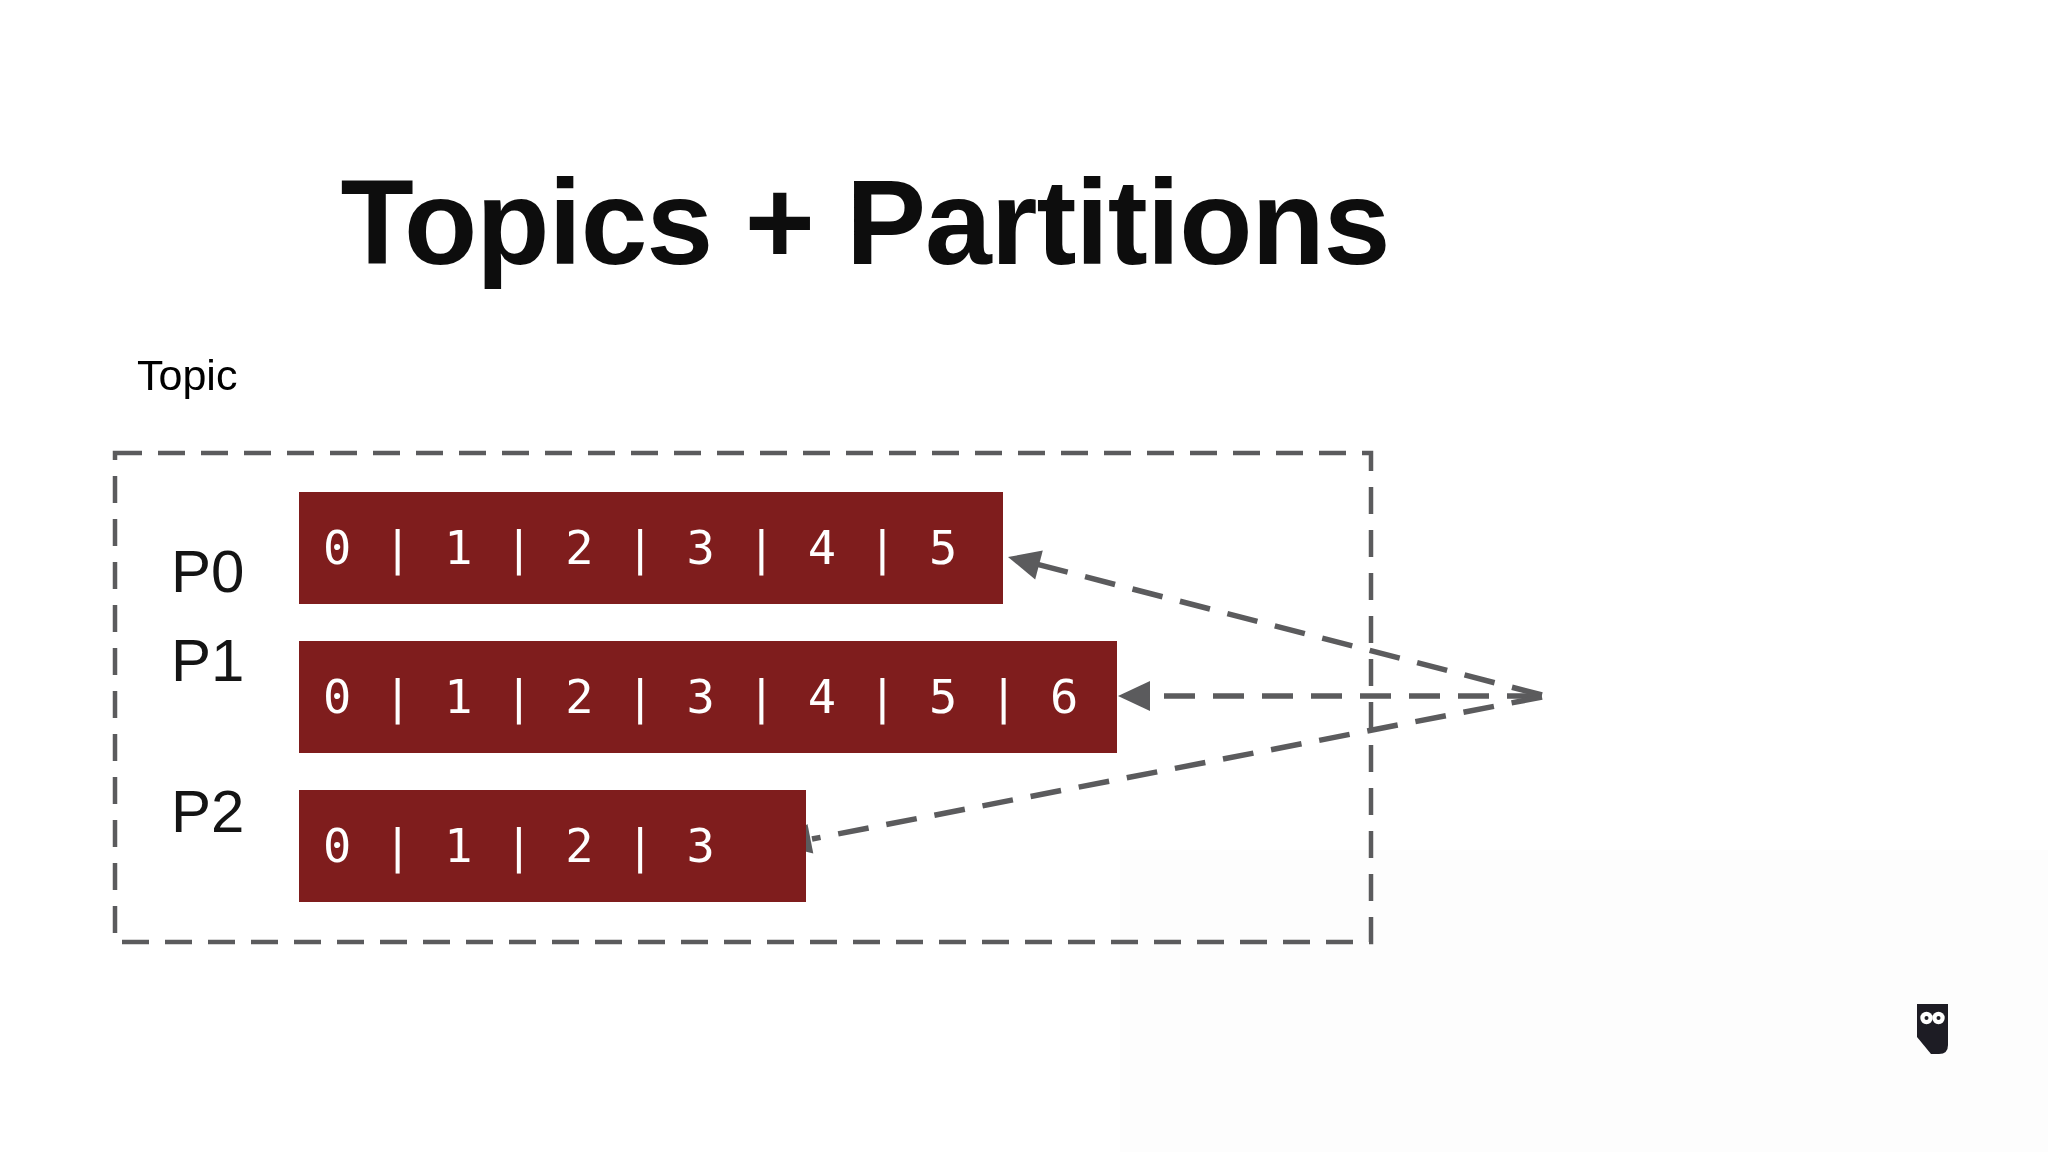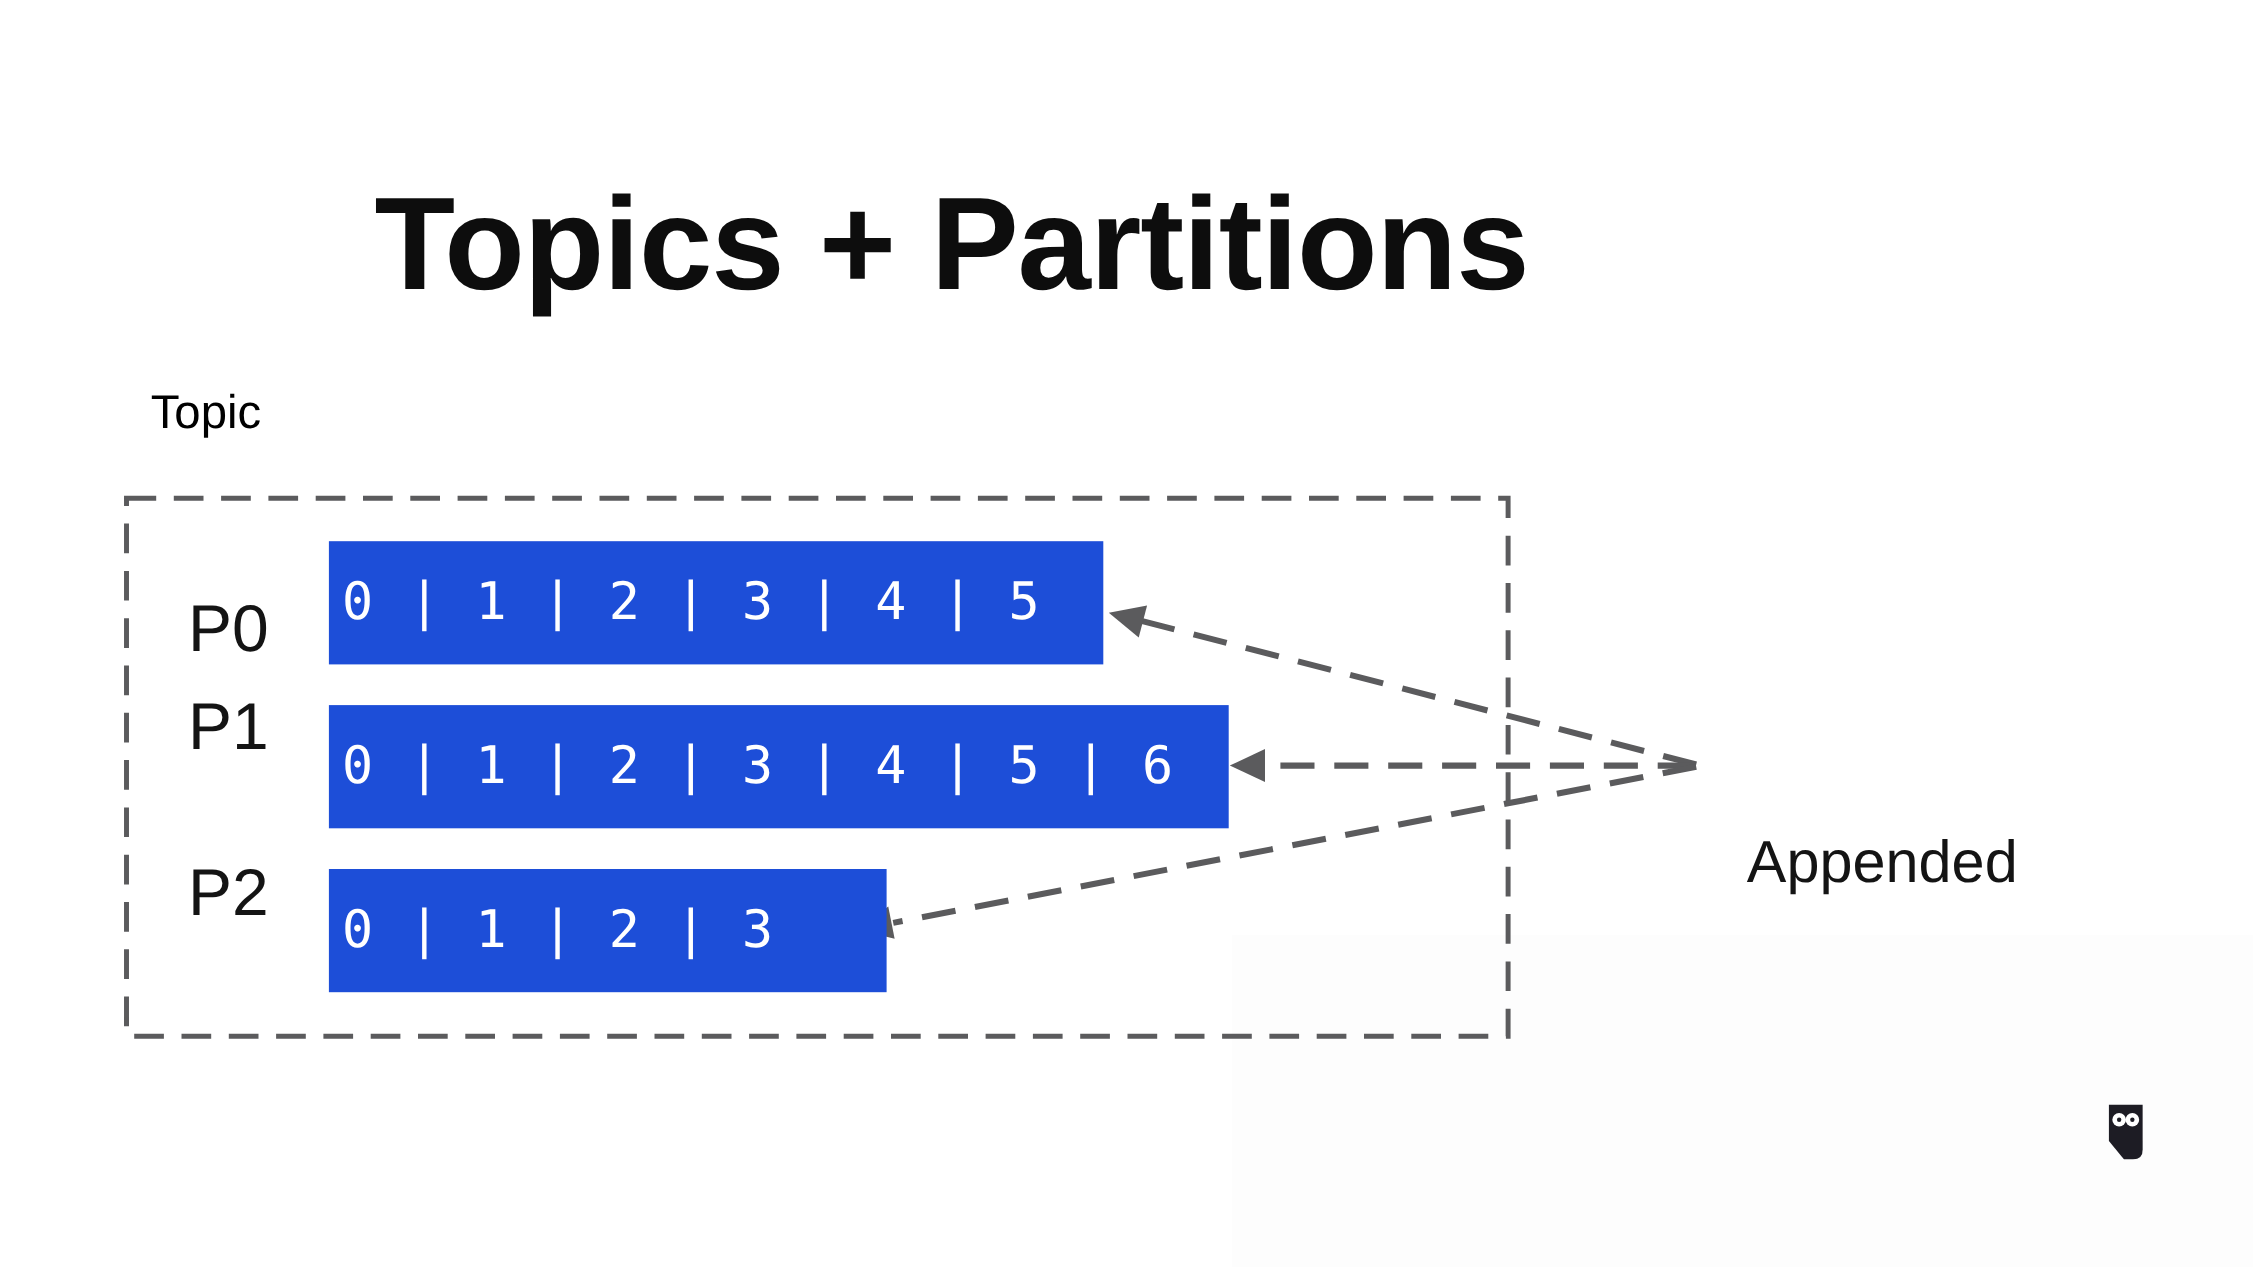--- a/index.html
+++ b/index.html
@@ -27,22 +27,22 @@
   .overlay{
     position:absolute;left:0;top:0;width:2048px;height:1152px;
   }
   .row-label{
     position:absolute;left:171px;width:110px;height:112px;
     font-size:60px;line-height:112px;color:#141414;
   }
   .lab0{top:516px}.lab1{top:605px}.lab2{top:756px}
   .bar{
     position:absolute;left:299px;height:112px;
-    background:#1d4ed8;
-    box-sizing:border-box;padding-left:12px;
+    background:#7f1d1d;
+    box-sizing:border-box;padding-left:24px;
     font-family:"DejaVu Sans Mono",monospace;
     font-size:47px;letter-spacing:2px;line-height:112px;
     color:#ffffff;white-space:pre;
   }
   .bar0{top:492px;width:704px}
   .bar1{top:641px;width:818px}
   .bar2{top:790px;width:507px}
   .annotation{
     position:absolute;left:1588px;top:634px;
     font-size:54px;line-height:60px;color:#141414;
@@ -77,21 +77,20 @@
 <div class="row-label lab0">P0</div>
 <div class="bar bar0"><span>0 | 1 | 2 | 3 | 4 | 5</span></div>
 
 <div class="row-label lab1">P1</div>
 <div class="bar bar1"><span>0 | 1 | 2 | 3 | 4 | 5 | 6</span></div>
 
 <div class="row-label lab2">P2</div>
 <div class="bar bar2"><span>0 | 1 | 2 | 3</span></div>
 
 <div class="annotation">
-  <div>Appended</div>
 </div>
 
 <svg class="logo" width="31" height="50" viewBox="0 0 31 50" xmlns="http://www.w3.org/2000/svg">
   <path d="M0,0 H31 V41 Q31,50 22,50 H14 L0,33 Z" fill="#1D1C24"></path>
   <circle cx="9.5" cy="14" r="6.2" fill="#ffffff"></circle>
   <circle cx="21.5" cy="14" r="6.2" fill="#ffffff"></circle>
   <circle cx="9.5" cy="14" r="2" fill="#1D1C24"></circle>
   <circle cx="21.5" cy="14" r="2" fill="#1D1C24"></circle>
 </svg>
 

